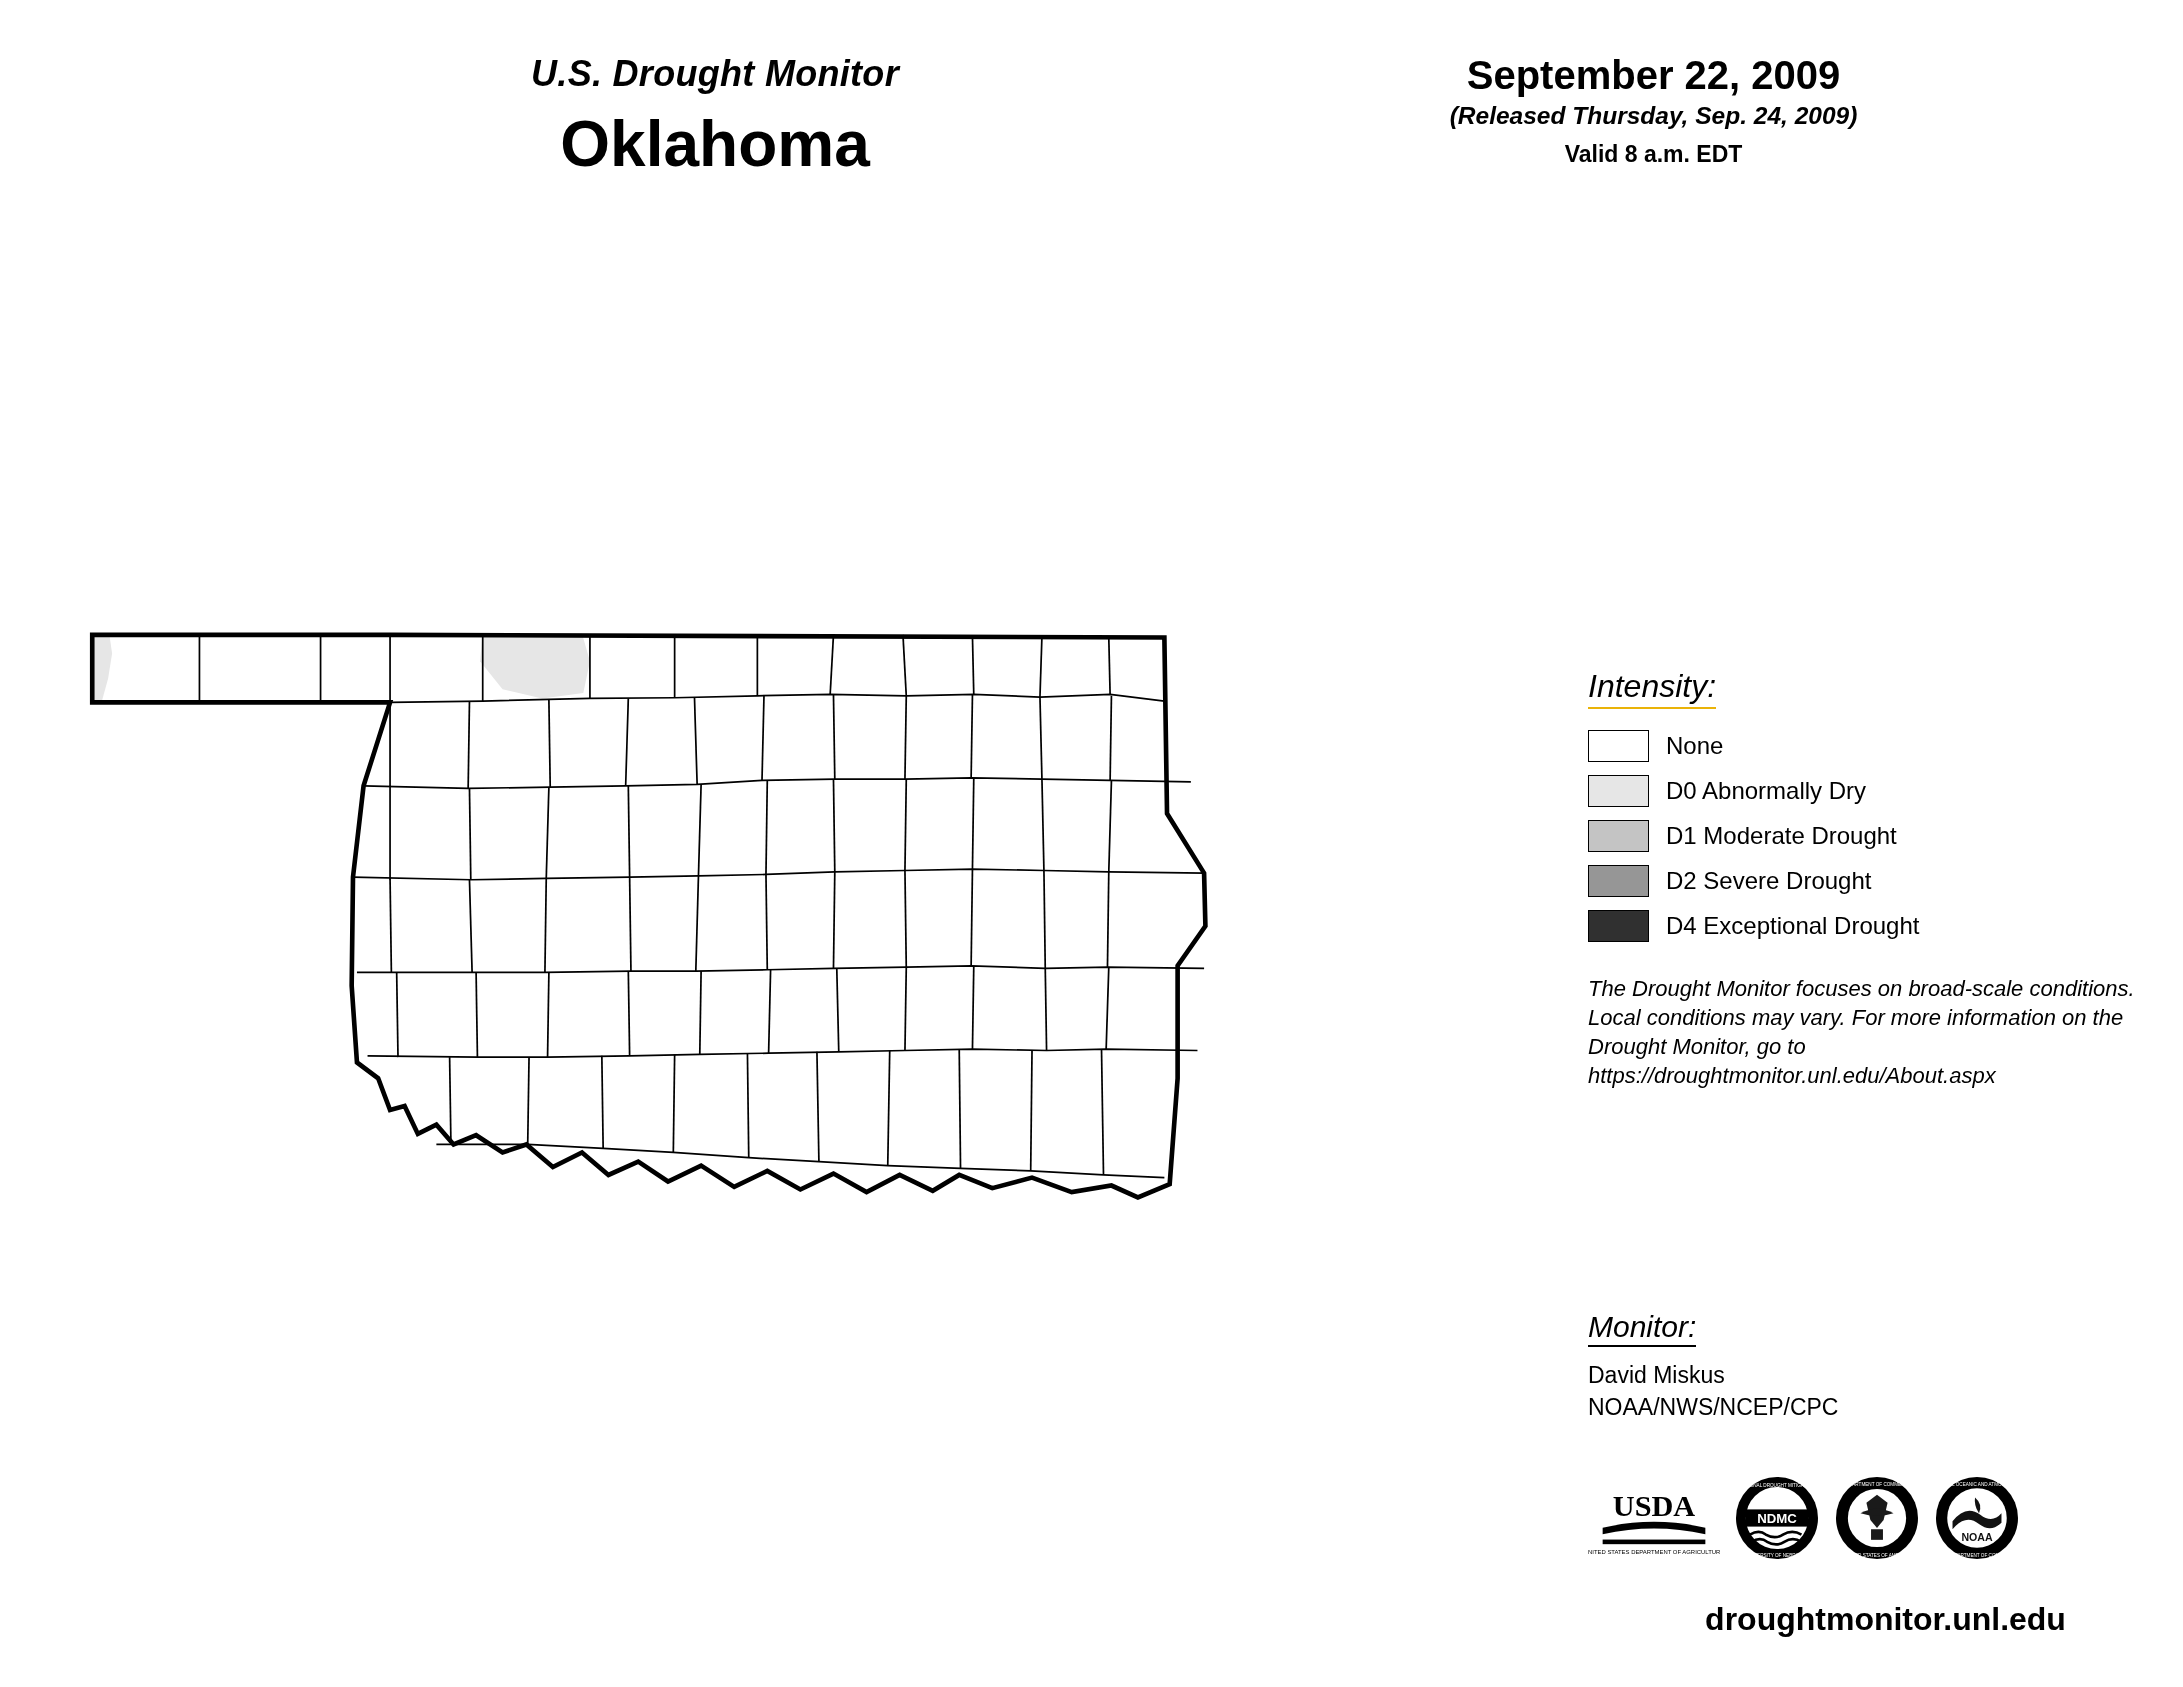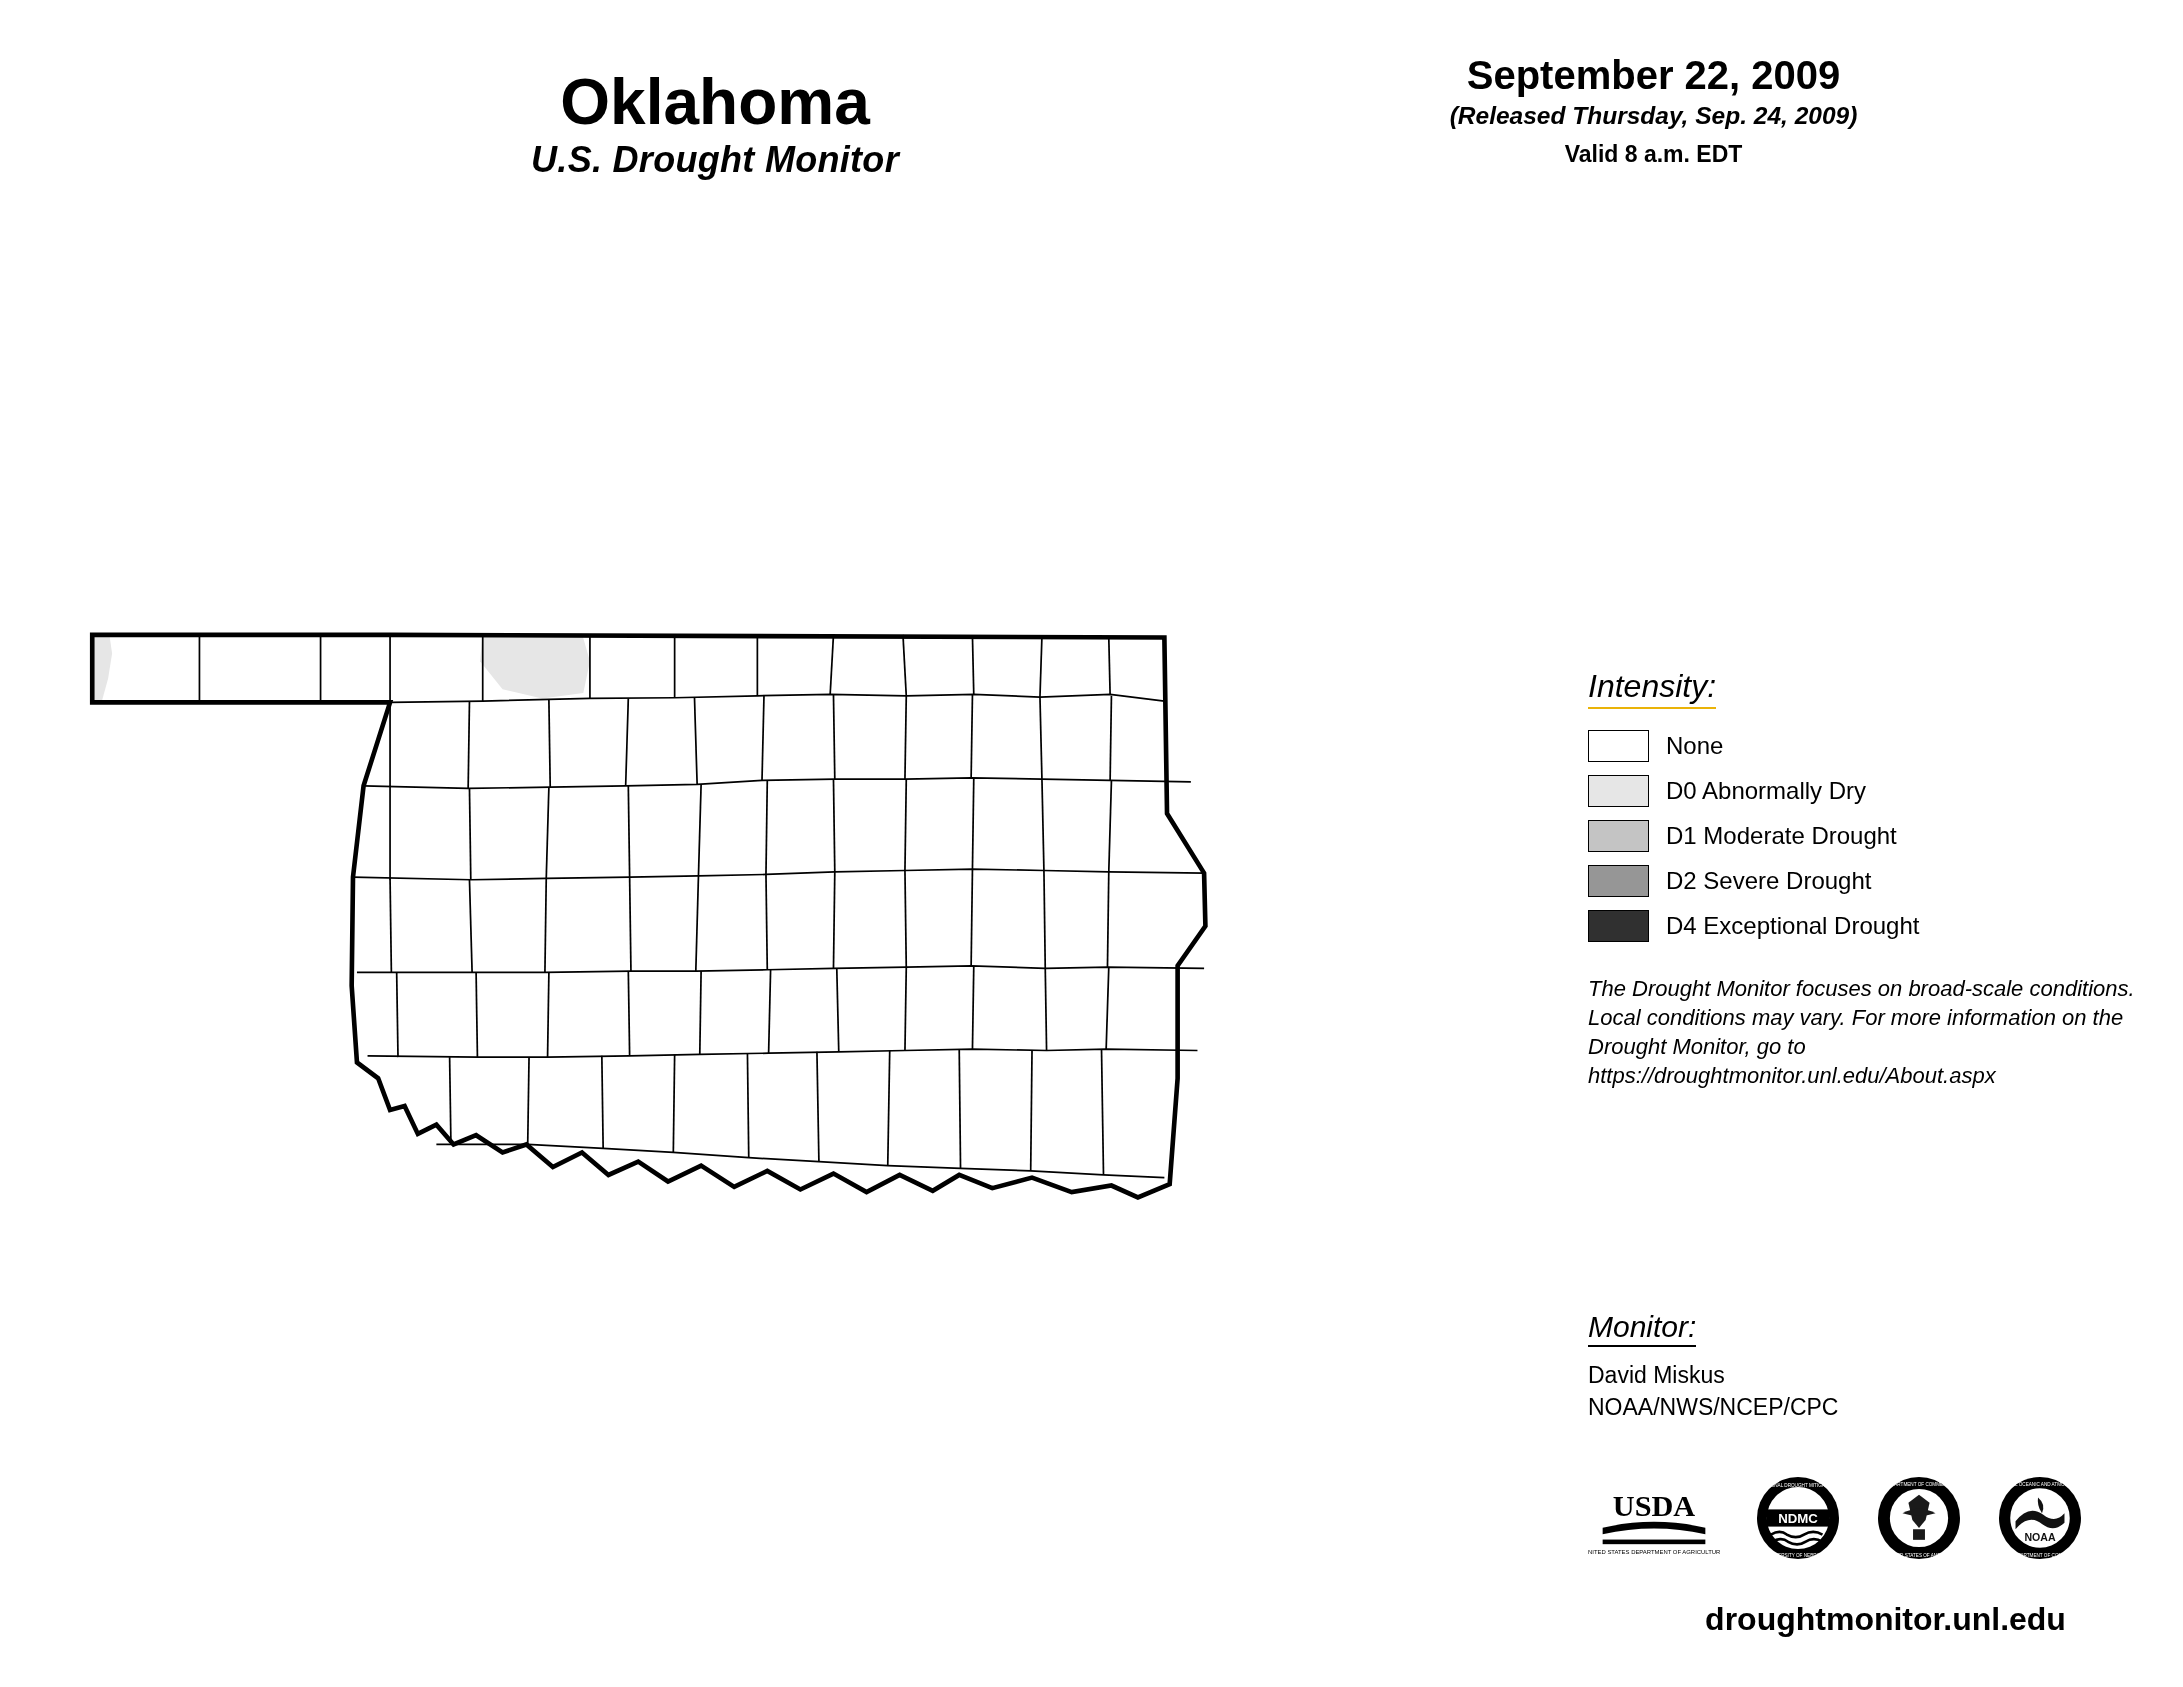--- a/index.html
+++ b/index.html
@@ -132,41 +132,41 @@
   }
 
   
   #logos {
     position: absolute;
     left: 1588px;
     top: 1475px;
     width: 582px;
     display: flex;
     align-items: center;
-    gap: 35px;
+    gap: 14px;
   }
   .logo {
     position: relative;
   }
   #site-url {
     position: absolute;
     left: 1588px;
     top: 1601px;
     width: 595px;
     text-align: center;
     font-weight: bold;
     font-size: 32px;
   }
 </style>
 </head>
 <body>
 
 <div id="header-title-block">
+  <div id="usdm-line">U.S. Drought Monitor</div>
   <div id="state-name">Oklahoma</div>
-  <div id="usdm-line">U.S. Drought Monitor</div>
 </div>
 
 <div id="header-date-block">
   <div id="valid-date">September 22, 2009</div>
   <div id="released-date">(Released Thursday, Sep. 24, 2009)</div>
   <div id="valid-time">Valid 8 a.m. EDT</div>
 </div>
 
 <div id="map-area">
   <svg width="1456" height="781" viewBox="0 0 2200 1180" xmlns="http://www.w3.org/2000/svg">

